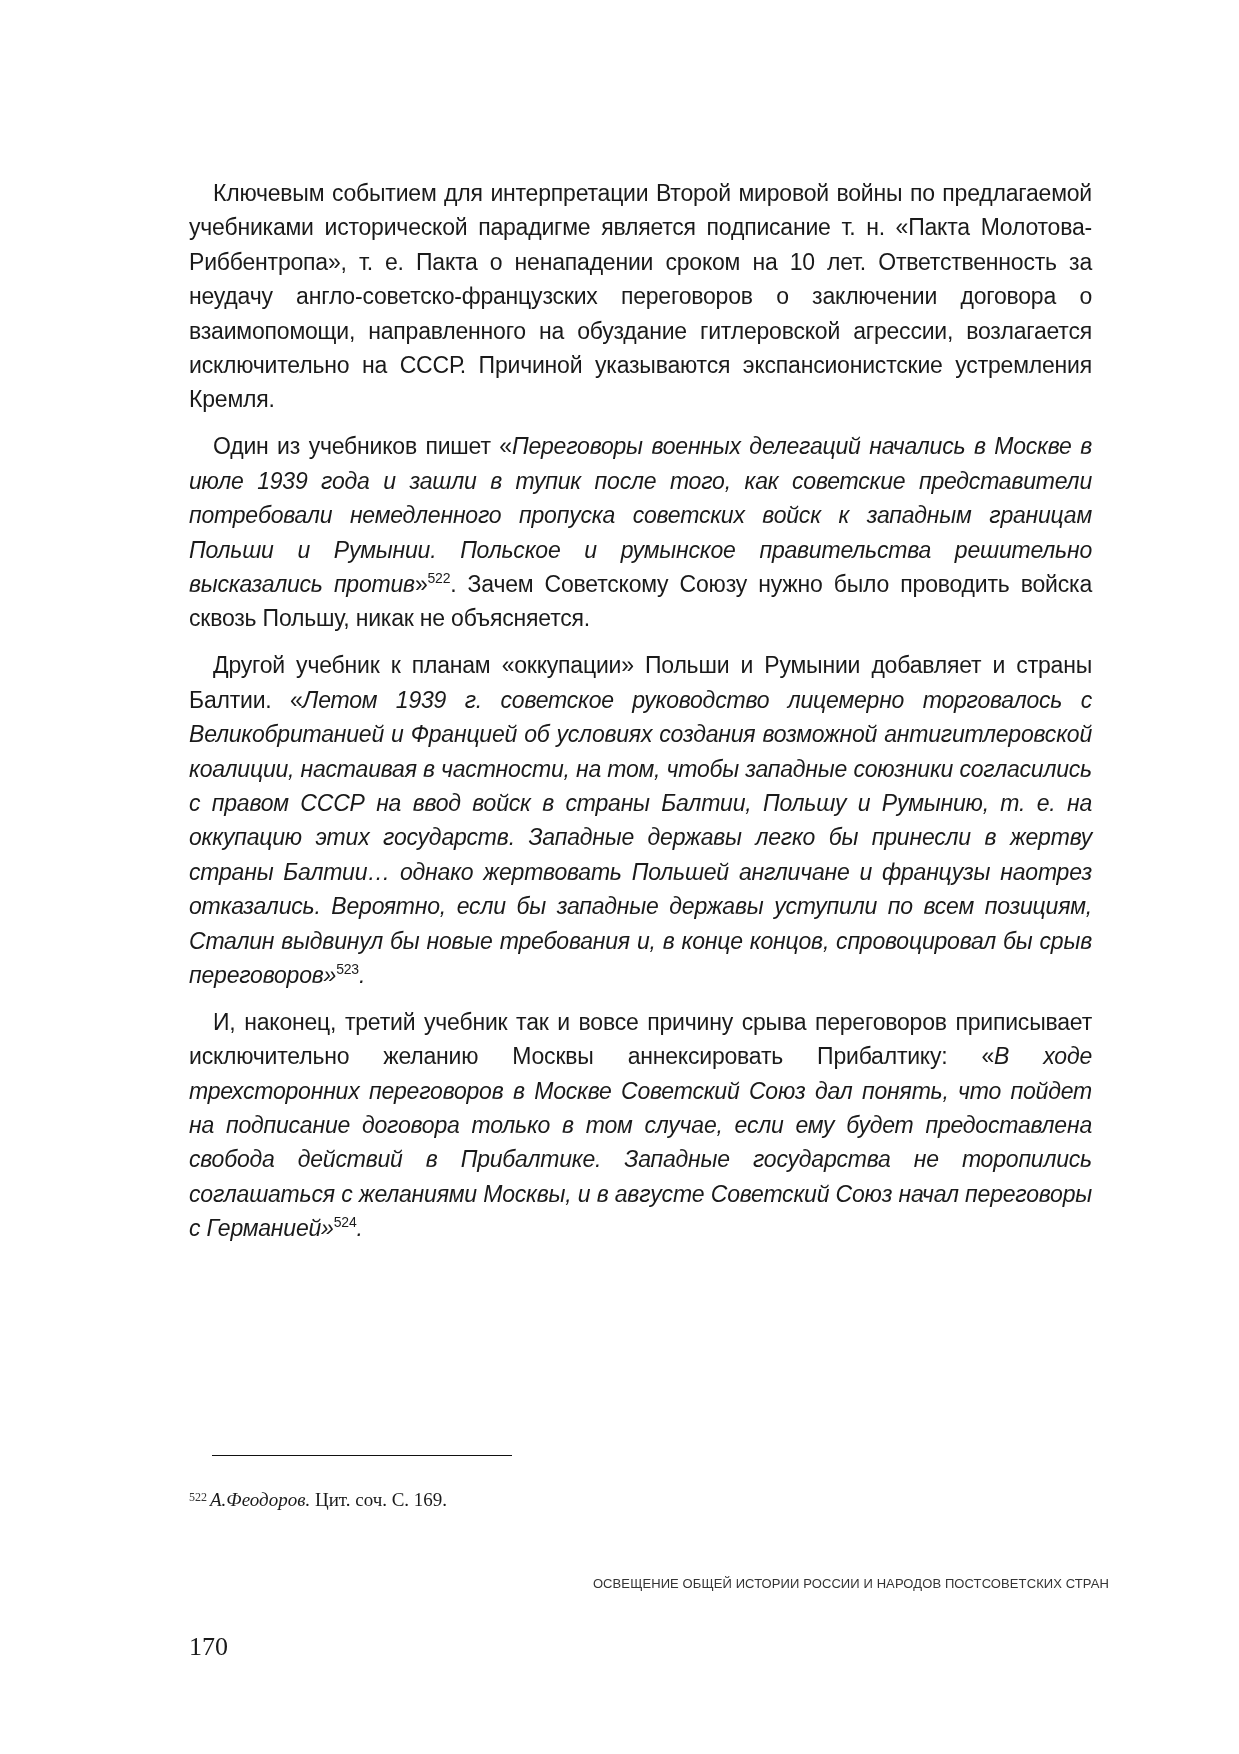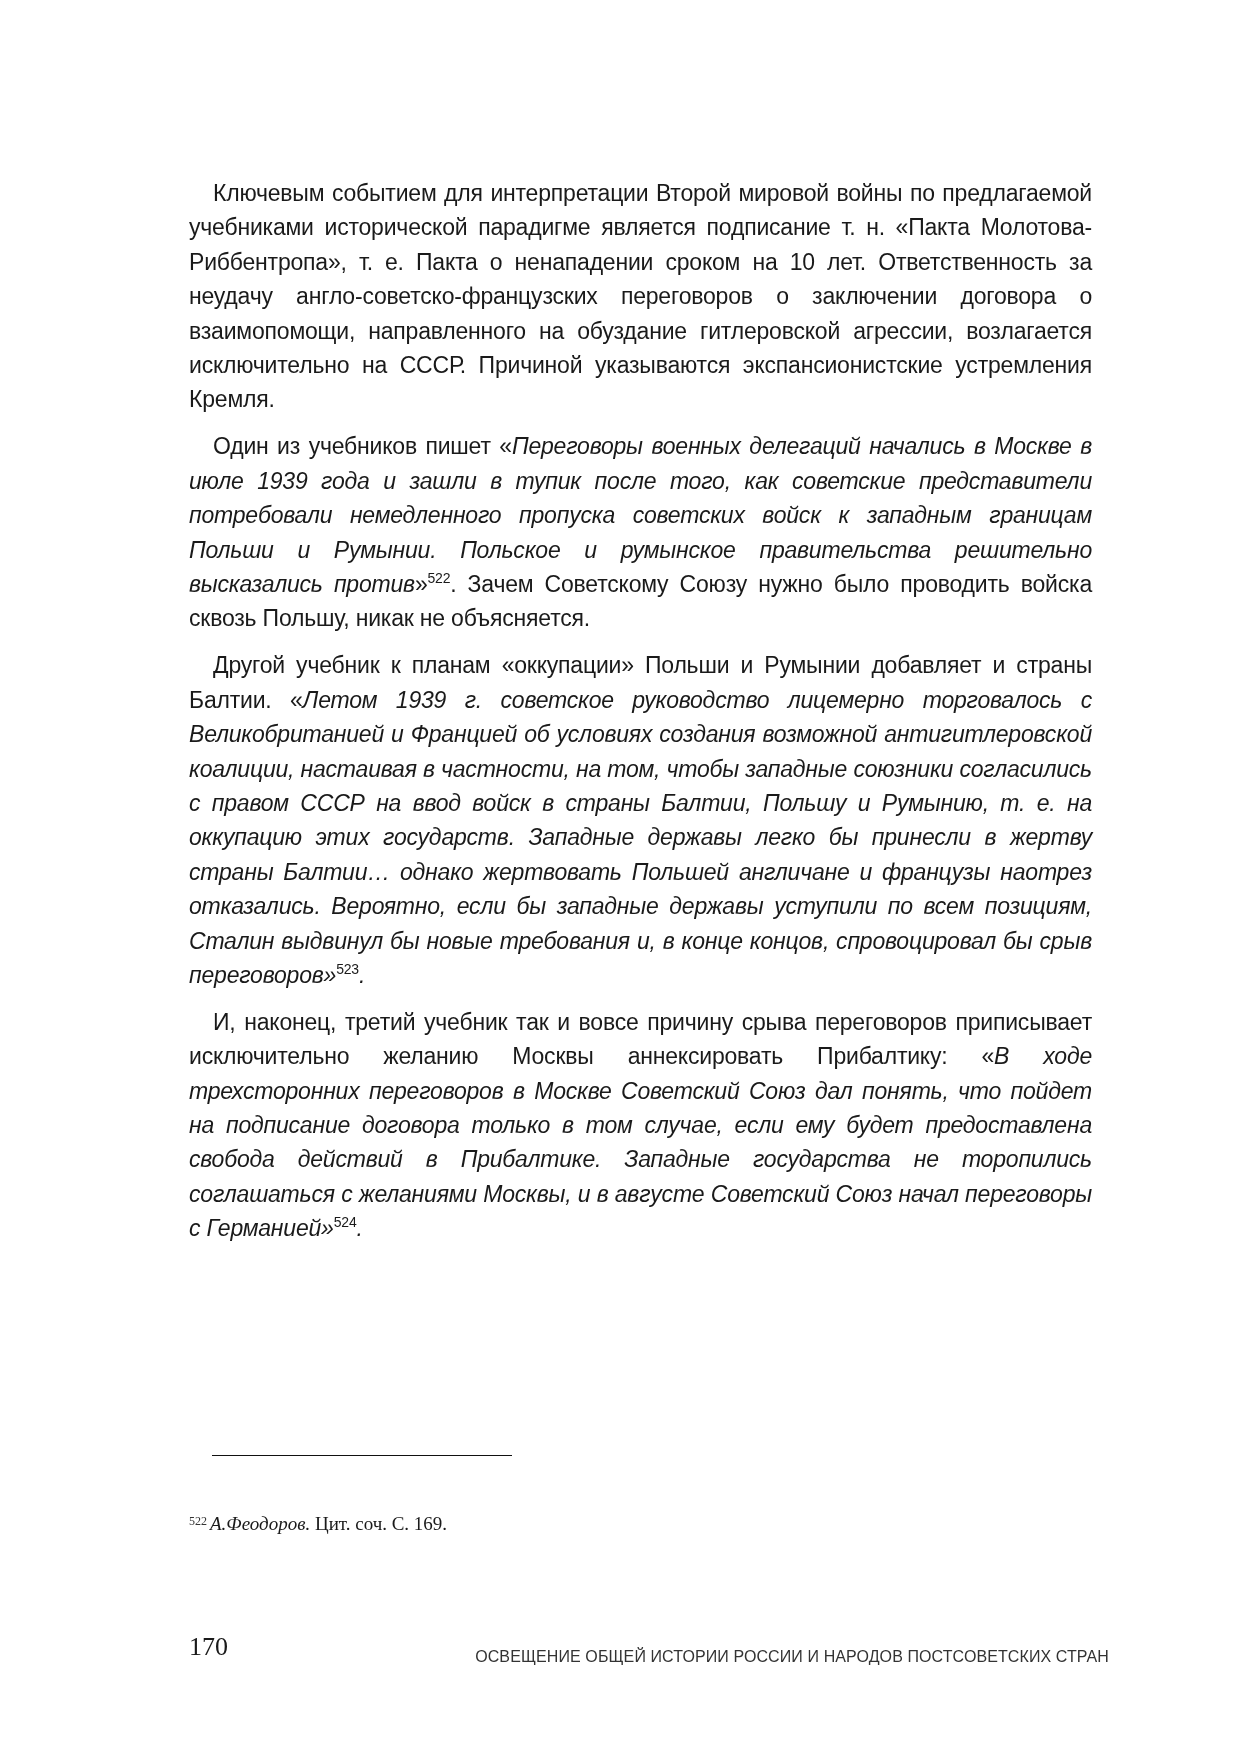--- a/index.html
+++ b/index.html
@@ -52,21 +52,20 @@
       border-top: 1.5px solid #111111;
     }
     .footnotes {
       position: absolute;
       left: 189px;
       top: 1482px;
       width: 900px;
       font-family: "Liberation Serif", "DejaVu Serif", serif;
       font-size: 19px;
       line-height: 30.5px;
-      margin-top: 24px;
     }
     .footnote {
       margin: 0;
       white-space: nowrap;
     }
     .footnote .fn-num {
       font-size: 12px;
       vertical-align: 5px;
       margin-right: 3px;
       color: #333;
@@ -78,23 +77,23 @@
       position: absolute;
       left: 189px;
       top: 1632px;
       font-family: "Liberation Serif", "DejaVu Serif", serif;
       font-size: 26px;
       color: #1a1a1a;
     }
     .running-footer {
       position: absolute;
       right: 78px;
-      top: 1648px;
+      top: 1576px;
       font-family: "Liberation Sans", "DejaVu Sans", sans-serif;
-      font-size: 16px;
+      font-size: 13px;
       letter-spacing: 0.1px;
       color: #333333;
       text-transform: uppercase;
       white-space: nowrap;
     }
   </style>
 </head>
 <body>
 
 <div class="page">

